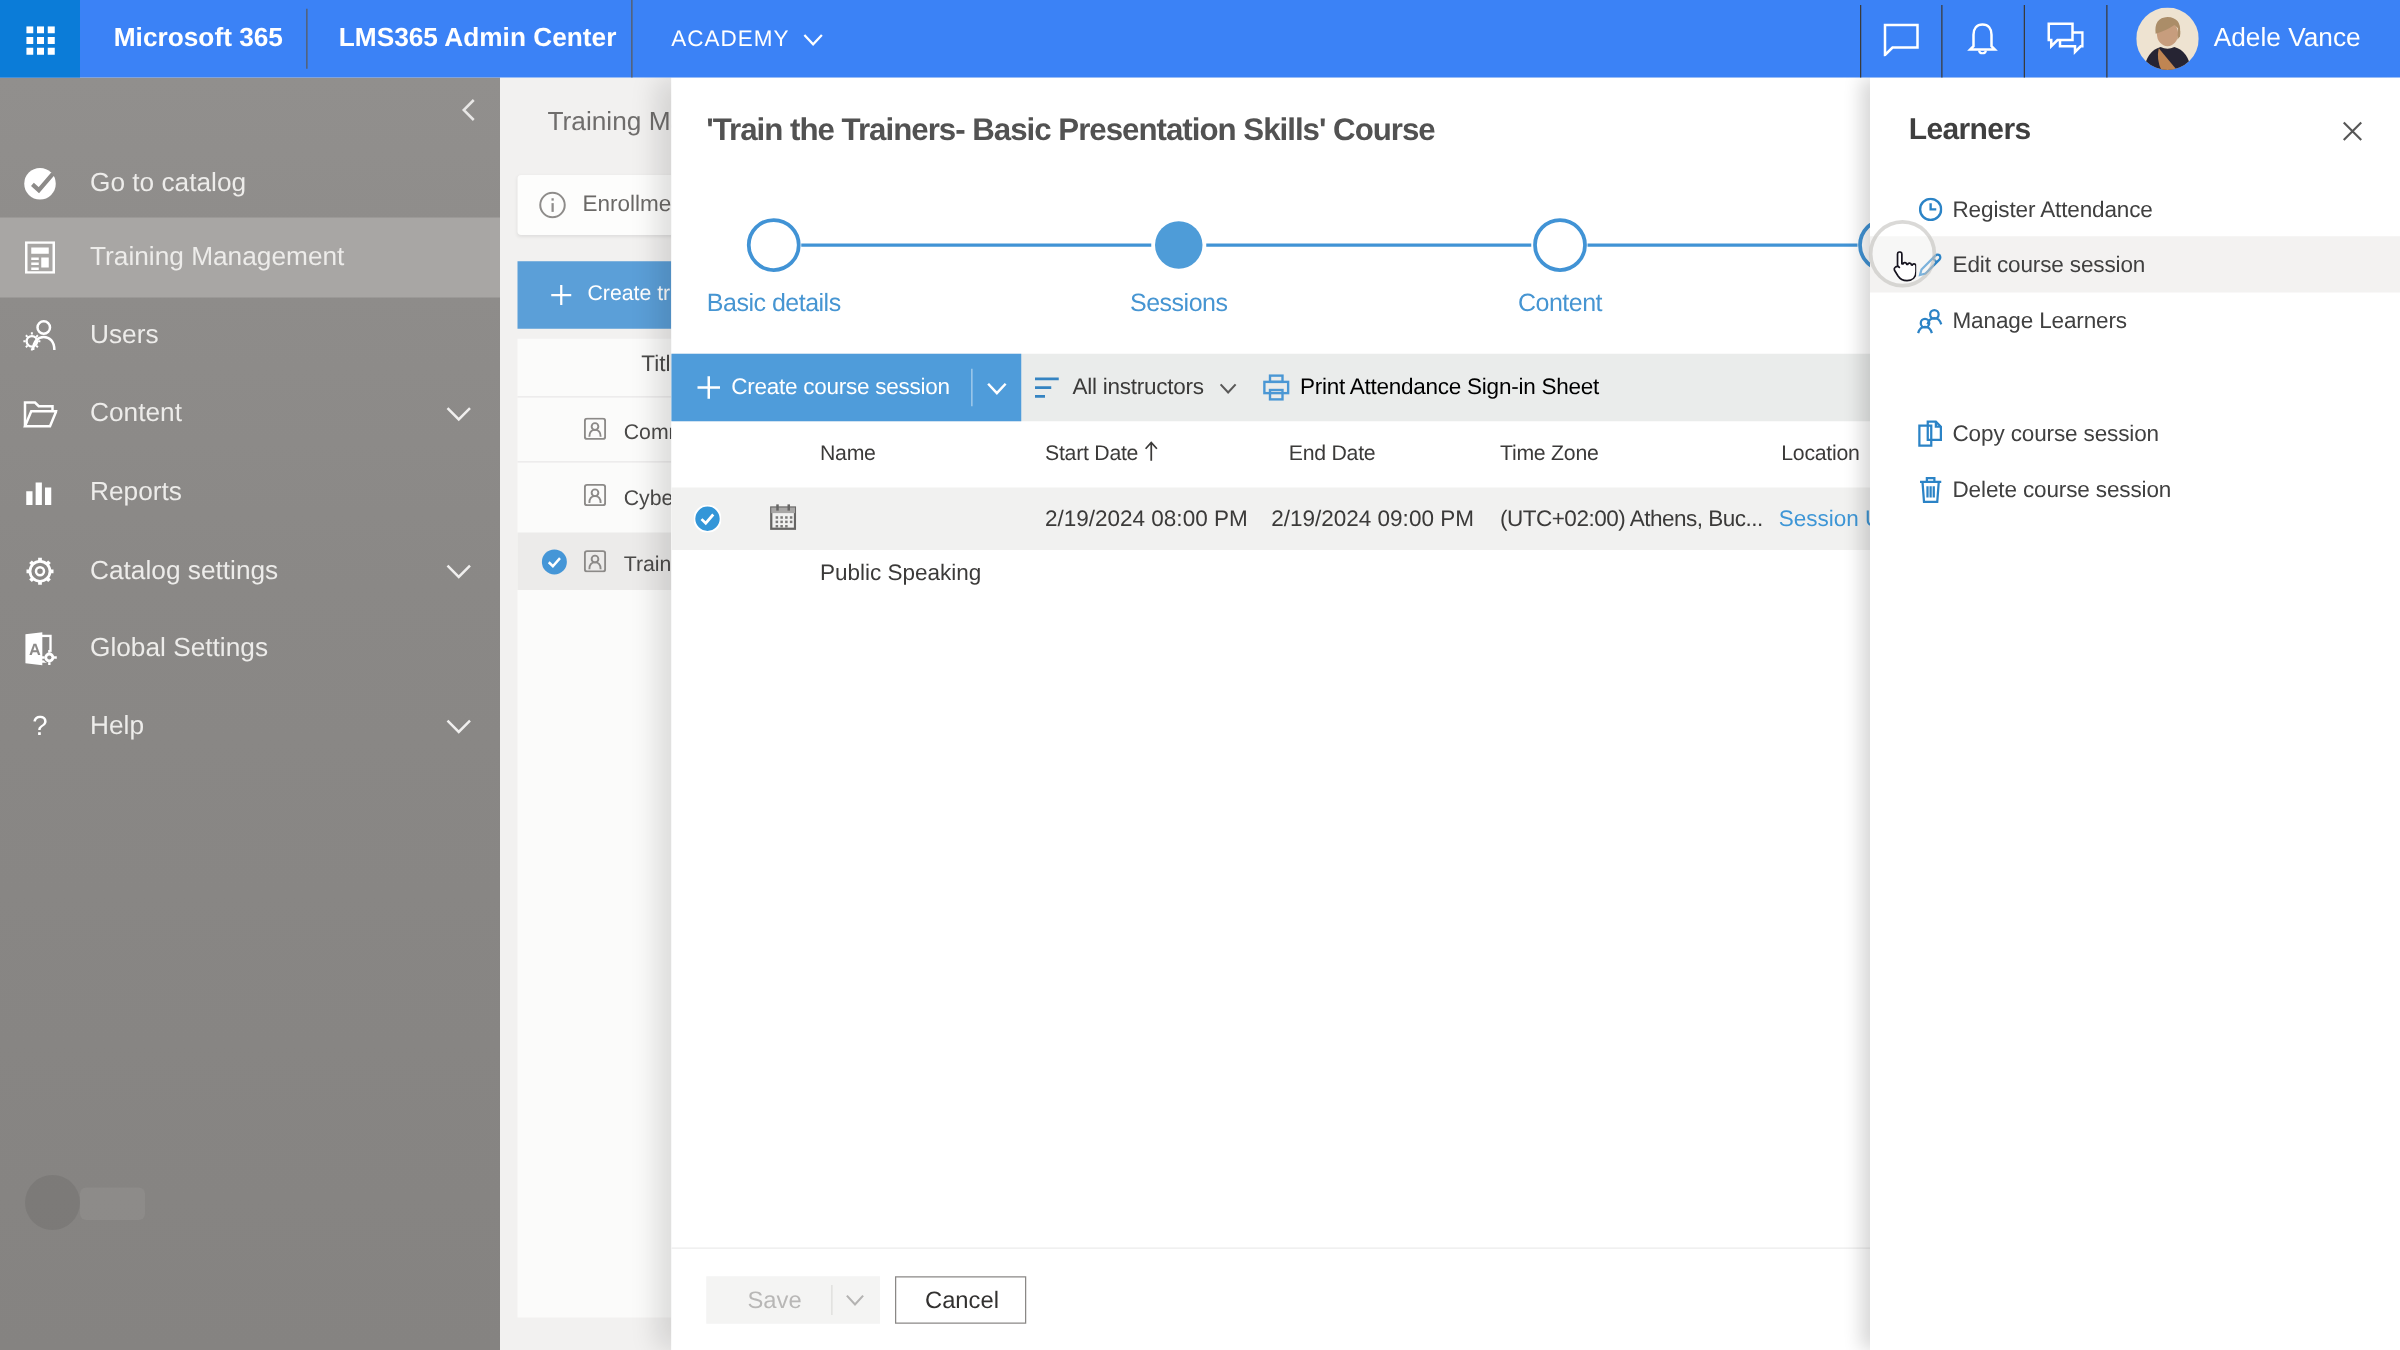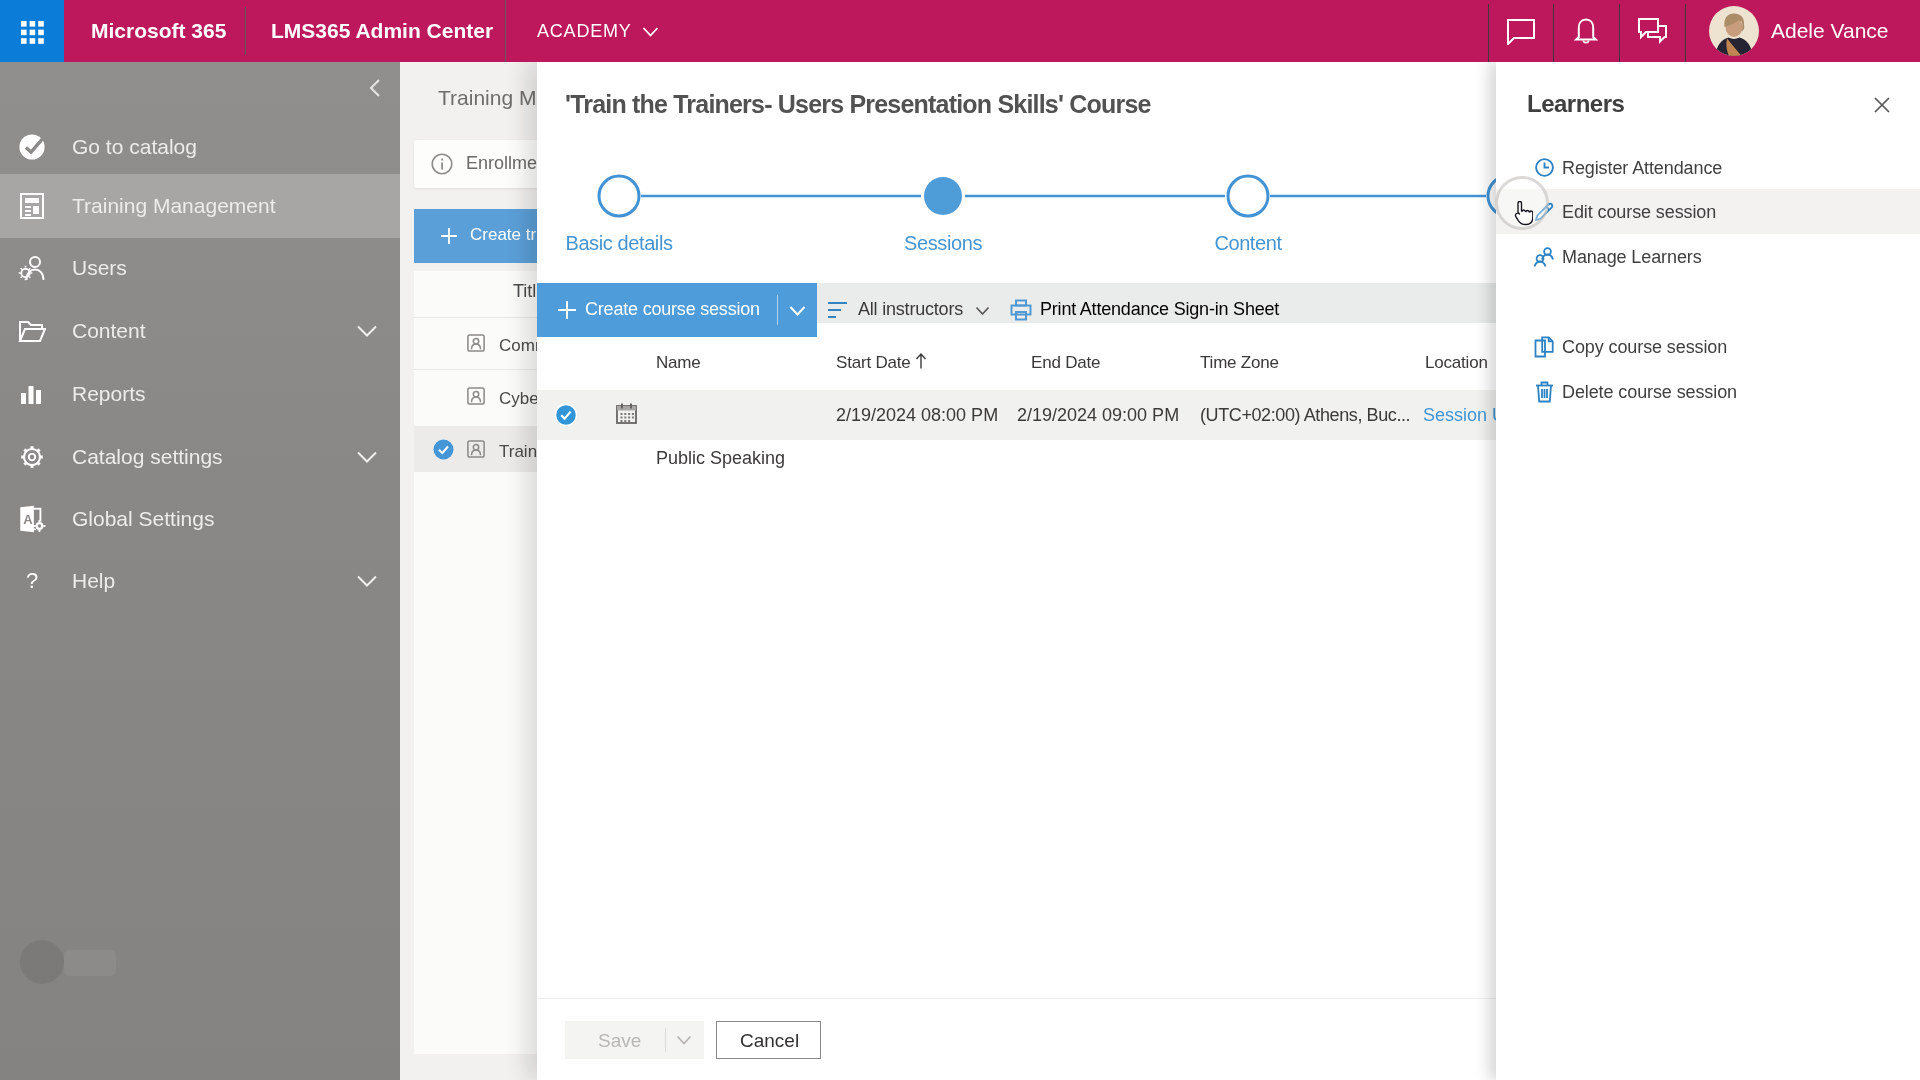--- a/index.html
+++ b/index.html
@@ -1,20 +1,20 @@
 <!DOCTYPE html>
 <html><head>
 <meta charset="utf-8">
 <style>
   * { margin:0; padding:0; box-sizing:border-box; }
   html,body { width:1920px; height:1080px; overflow:hidden; font-family:"Liberation Sans", sans-serif; background:#fff; }
   .abs { position:absolute; }
 
   
-  #topbar { position:absolute; left:0; top:0; width:1920px; height:62px; background:#be185d; z-index:50; }
+  #topbar { position:absolute; left:0; top:0; width:1920px; height:62px; background:#3b82f6; z-index:50; }
   #waffle { position:absolute; left:0; top:0; width:64px; height:62px; background:#0b7cd8; }
   #waffle svg { position:absolute; left:21px; top:21px; }
   .tb-txt { position:absolute; color:#fff; font-size:21px; line-height:62px; white-space:nowrap; }
   .tb-sep { position:absolute; width:1px; background:#5a5a5a; }
   .tb-icon { position:absolute; top:0; height:62px; display:flex; align-items:center; justify-content:center; width:66px; }
 
   
   #sidebar { position:absolute; left:0; top:62px; width:400px; height:1018px; background:linear-gradient(180deg,#918f8d 0%, #8a8886 40%, #858381 100%); z-index:5; }
   .nav-row { position:absolute; left:0; width:400px; height:62px;padding-left:36px; }
   .nav-ico { position:absolute; left:18px; top:50%; transform:translateY(-50%); width:28px; height:28px; display:flex; align-items:center; justify-content:center; }
@@ -275,38 +275,38 @@
     </svg>
   <svg class="abs" style="left:67px; top:378px;" width="18" height="18" viewBox="0 0 20 20">
       <rect x="1" y="1" width="18" height="18" rx="2" fill="none" stroke="#8c8a88" stroke-width="1.7"></rect>
       <circle cx="10" cy="8" r="3" fill="none" stroke="#8c8a88" stroke-width="1.7"></circle>
       <path d="M5 17 c0 -4 2.2 -6 5 -6 c2.8 0 5 2 5 6" fill="none" stroke="#8c8a88" stroke-width="1.7"></path>
     </svg>
   <div class="abs" style="left:99px; top:380px; font-size:17px; color:#4b4a49; white-space:nowrap;">Train the Trainers</div>
 </div>
 
 <div id="modal">
-  <div class="abs" style="left:28px; top:28px; font-size:25px; font-weight:bold; letter-spacing:-0.8px; color:#525252; white-space:nowrap;">'Train the Trainers- Users Presentation Skills' Course</div>
+  <div class="abs" style="left:28px; top:28px; font-size:25px; font-weight:bold; letter-spacing:-0.8px; color:#525252; white-space:nowrap;">'Train the Trainers- Basic Presentation Skills' Course</div>
 
   <svg class="abs" style="left:0; top:110px;" width="959" height="60" viewBox="0 0 959 60">
     <g stroke="#4193d5" stroke-width="2.6" fill="none">
       <line x1="104" y1="24" x2="384" y2="24"></line>
       <line x1="428" y1="24" x2="688" y2="24"></line>
       <line x1="733" y1="24" x2="949" y2="24"></line>
     </g>
     <circle cx="82" cy="24" r="20" fill="#fff" stroke="#4193d5" stroke-width="3"></circle>
     <circle cx="406" cy="24" r="19" fill="#4e9cd8"></circle>
     <circle cx="711" cy="24" r="20" fill="#fff" stroke="#4193d5" stroke-width="3"></circle>
     <circle cx="971" cy="24" r="20" fill="#fff" stroke="#4193d5" stroke-width="3"></circle>
   </svg>
   <div class="abs" style="left:82px; top:170px; transform:translateX(-50%); font-size:20px; letter-spacing:-0.4px; color:#4695d2;">Basic details</div>
   <div class="abs" style="left:406px; top:170px; transform:translateX(-50%); font-size:20px; letter-spacing:-0.4px; color:#4695d2;">Sessions</div>
   <div class="abs" style="left:711px; top:170px; transform:translateX(-50%); font-size:20px; letter-spacing:-0.4px; color:#4695d2;">Content</div>
 
-  <div class="abs" style="left:0; top:221px; width:959px; height:40px; background:#eaeceb;">
+  <div class="abs" style="left:0; top:221px; width:959px; height:54px; background:#eaeceb;">
     <div class="abs" style="left:0; top:0; width:280px; height:54px; background:#4f9cda;"></div>
     <svg class="abs" style="left:20px; top:17px;" width="20" height="20" viewBox="0 0 20 20">
         <path d="M10 1 V19 M1 10 H19" stroke="#fff" stroke-width="2"></path>
       </svg>
     <span class="abs" style="left:48px; top:16px; font-size:18px; letter-spacing:-0.2px; color:#fff; white-space:nowrap;">Create course session</span>
     <div class="abs" style="left:240px; top:12px; width:1px; height:30px; background:rgba(255,255,255,0.55);"></div>
     <svg class="abs" style="left:252px; top:22px;" width="17" height="12" viewBox="0 0 17 12">
         <path d="M1.5 2 L8.5 9.5 L15.5 2" fill="none" stroke="#fff" stroke-width="2"></path>
       </svg>
 

